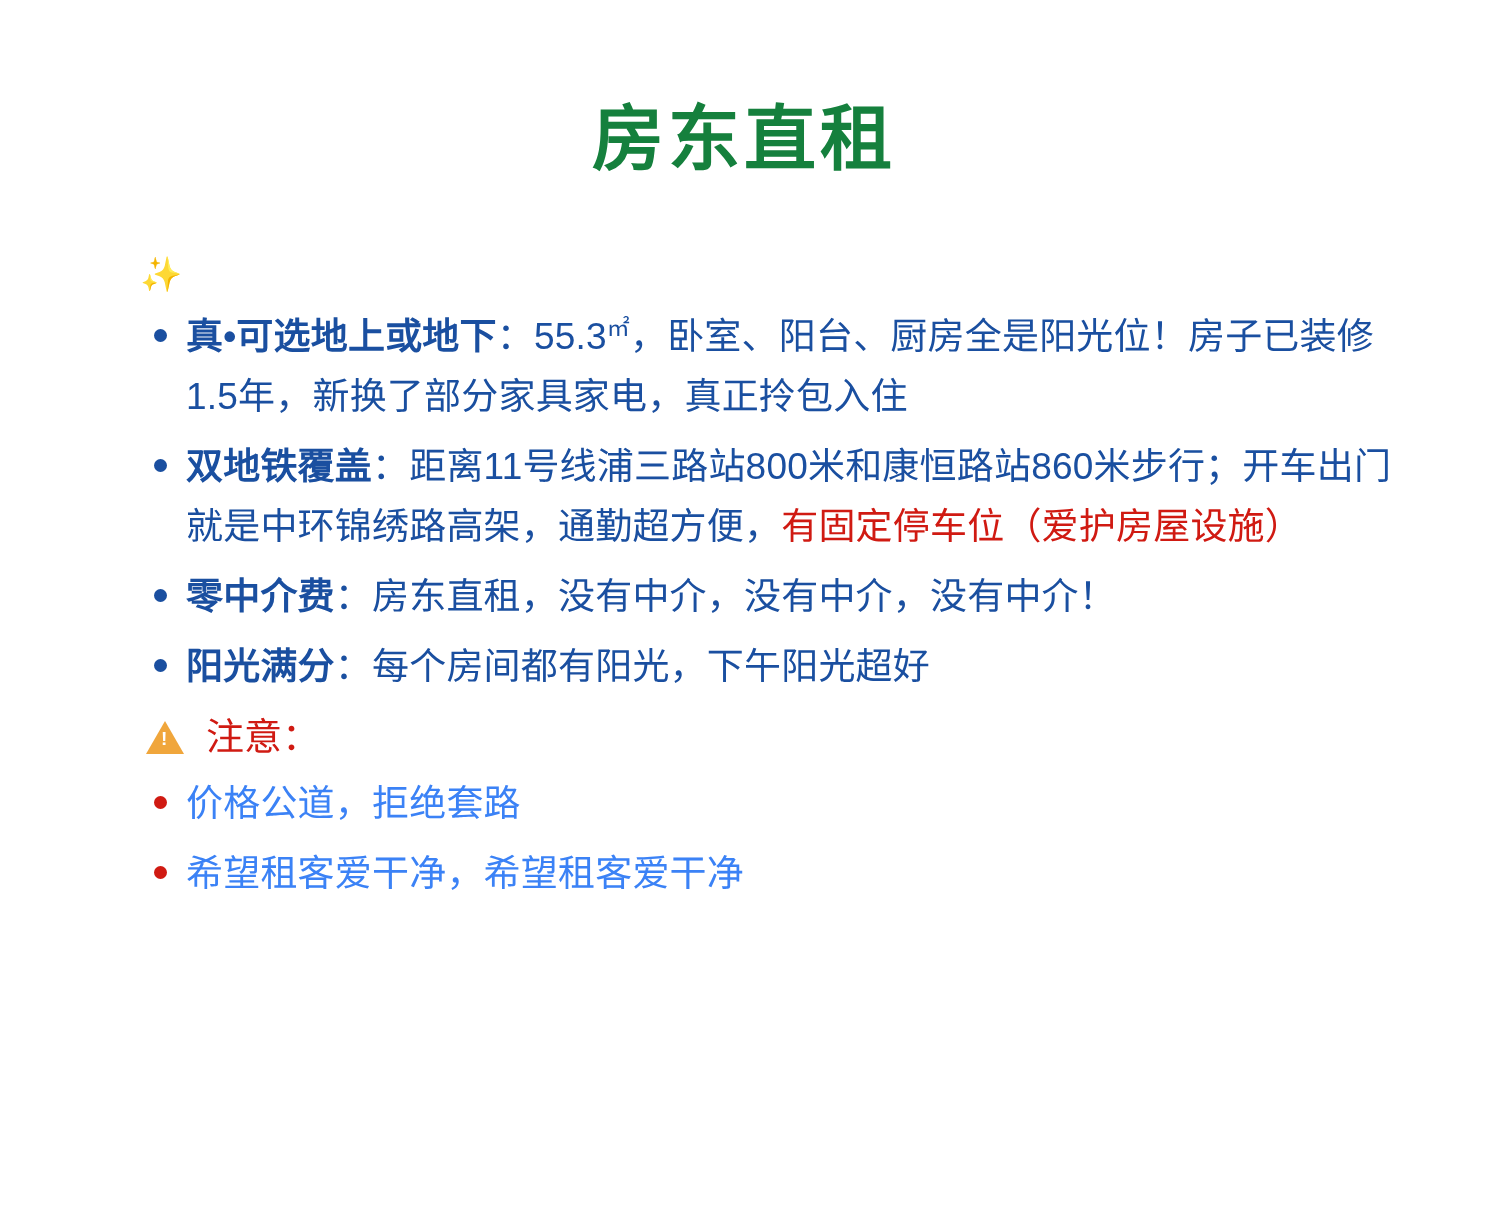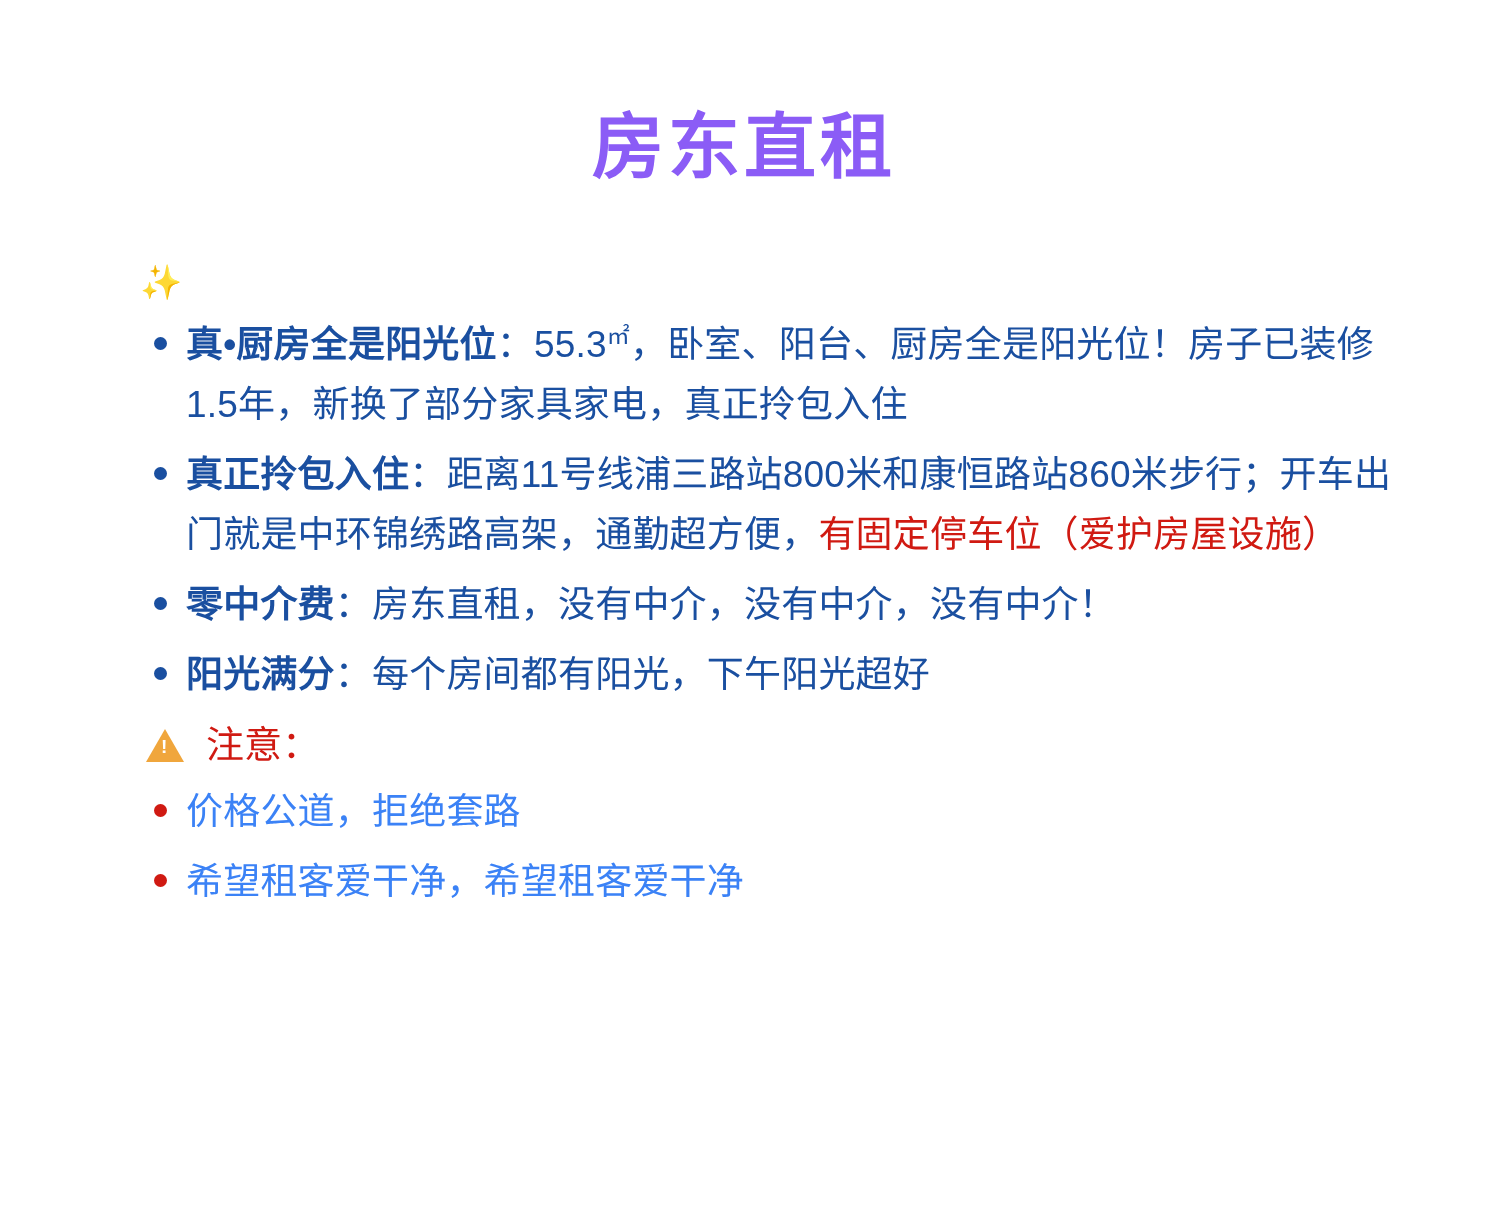--- a/index.html
+++ b/index.html
@@ -18,23 +18,23 @@
     width: 1488px;
     height: 1210px;
     position: relative;
     box-sizing: border-box;
     padding: 0;
   }
   .title {
     text-align: center;
     font-size: 72px;
     font-weight: bold;
-    color: #8b5cf6;
+    color: #15803d;
     letter-spacing: 4px;
-    margin: 8px;
+    margin: 0;
     padding-top: 100px;
     line-height: 1.1;
   }
   .content {
     margin-top: 78px;
     padding: 0 96px 0 140px;
   }
   .section-head {
     font-size: 38px;
     color: #1a4fa0;
@@ -125,25 +125,25 @@
 
   <div class="content">
 
     <div class="section-head">
       <span class="spark">✨</span>
     </div>
 
     <ul class="bullets">
 
       <li>
-        <span class="lead">真•厨房全是阳光位</span><span>：</span><span>55.3</span><span class="sup">㎡</span><span>，卧室、阳台、厨房全是阳光位！房子已装修1.5年，新换了部分家具家电，真正拎包入住</span>
+        <span class="lead">真•可选地上或地下</span><span>：</span><span>55.3</span><span class="sup">㎡</span><span>，卧室、阳台、厨房全是阳光位！房子已装修1.5年，新换了部分家具家电，真正拎包入住</span>
       </li>
 
       <li>
-        <span class="lead">真正拎包入住</span><span>：</span><span>距离11号线浦三路站800米和康恒路站860米步行；开车出门就是中环锦绣路高架，通勤超方便，</span><span class="hl-red">有固定停车位</span><span class="hl-red">（爱护房屋设施）</span>
+        <span class="lead">双地铁覆盖</span><span>：</span><span>距离11号线浦三路站800米和康恒路站860米步行；开车出门就是中环锦绣路高架，通勤超方便，</span><span class="hl-red">有固定停车位</span><span class="hl-red">（爱护房屋设施）</span>
       </li>
 
       <li>
         <span class="lead">零中介费</span><span>：</span><span>房东直租，没有中介，没有中介，没有中介！</span>
       </li>
 
       <li>
         <span class="lead">阳光满分</span><span>：</span><span>每个房间都有阳光，下午阳光超好</span>
       </li>
 

